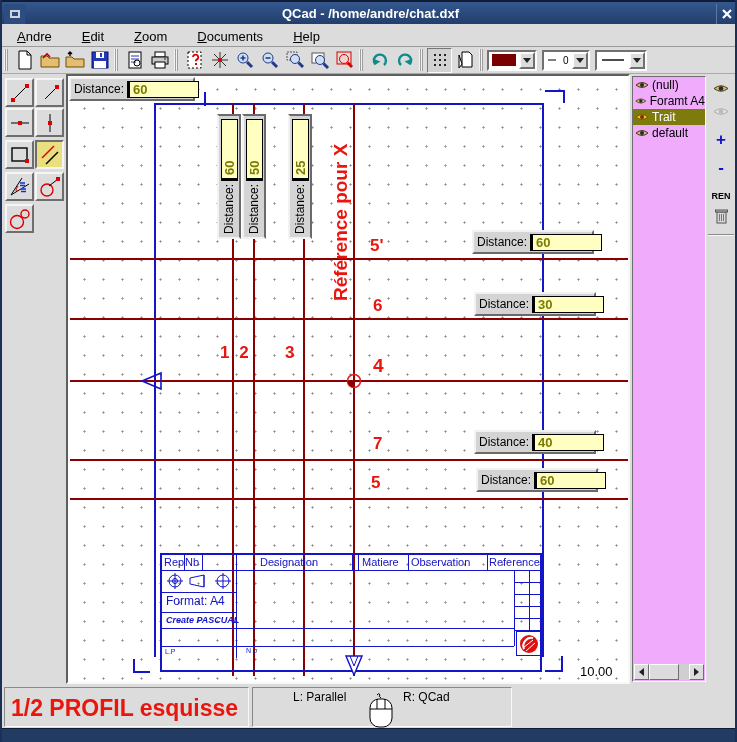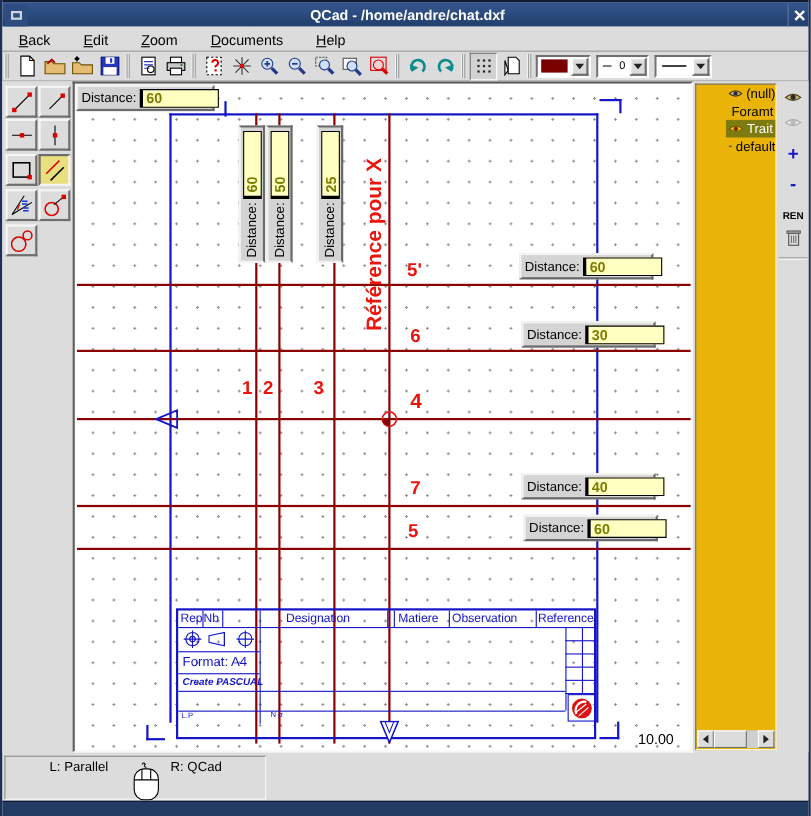--- a/index.html
+++ b/index.html
@@ -83,22 +83,22 @@
   .tbl-v{position:absolute;width:1px;background:#1414c8;}
   .tb .hdr{position:absolute;top:1px;font-size:11px;white-space:nowrap;}
   .tb .fmt{position:absolute;left:4px;top:39px;font-size:12px;}
   .tb .auth{position:absolute;left:4px;top:60px;font-size:9px;font-style:italic;font-weight:bold;}
   .tb .tiny{position:absolute;font-size:7px;}
   .logobox{position:absolute;left:354px;top:76px;width:26px;height:25px;border:1px solid #1414c8;
     display:flex;align-items:center;justify-content:center;}
 
   
   .laypanel{position:absolute;left:628px;top:74px;width:109px;height:610px;background:#dcdcdc;}
-  .llist{position:absolute;left:2px;top:2px;width:74px;height:606px;background:#eab308;
-    border:1px solid;border-color:#6e6e6e #fdfdfd #fdfdfd #6e6e6e;overflow:hidden;padding-left:27px;}
+  .llist{position:absolute;left:2px;top:2px;width:74px;height:606px;background:#f0abfc;
+    border:1px solid;border-color:#6e6e6e #fdfdfd #fdfdfd #6e6e6e;overflow:hidden;}
   .lrow{height:16px;display:flex;align-items:center;gap:3px;padding-left:2px;
     font-size:12px;white-space:nowrap;overflow:hidden;color:#000;}
   .lrow.sel{background:#7d7a0e;color:#fff;}
   .hscroll{position:absolute;left:1px;bottom:1px;width:70px;height:16px;background:#cfcfcf;
     display:flex;align-items:center;}
   .sbtn{width:15px;height:16px;background:#dcdcdc;border:1px solid;
     border-color:#fdfdfd #6e6e6e #6e6e6e #fdfdfd;display:flex;align-items:center;justify-content:center;}
   .sthumb{width:30px;height:16px;background:#dcdcdc;border:1px solid;
     border-color:#fdfdfd #6e6e6e #6e6e6e #fdfdfd;}
   .arr-left{width:0;height:0;border-top:4px solid transparent;border-bottom:4px solid transparent;
@@ -108,21 +108,21 @@
   .stripbtn{position:absolute;left:79px;width:24px;height:20px;
     display:flex;align-items:center;justify-content:center;}
   .bluetxt{color:#1414c8;font-weight:bold;font-size:17px;}
   .rentxt{font-size:9px;font-weight:bold;color:#000;}
   .strip-groove{position:absolute;left:78px;width:26px;height:2px;
     border-top:1px solid #8a8a8a;border-bottom:1px solid #f8f8f8;}
 
   
   .statusbar{position:absolute;left:0;top:686px;width:737px;height:42px;display:flex;gap:3px;padding:1px 2px;}
   .spanel{height:40px;border:1px solid;border-color:#8a8a8a #f8f8f8 #f8f8f8 #8a8a8a;position:relative;}
-  .s1{width:245px;} .s2{width:238px;} .s3{flex:1;}
+  .s1{width:245px;} .s2{width:260px;} .s3{flex:1;}
   .bigred{position:absolute;left:6px;top:7px;color:#ea150d;font-weight:bold;font-size:23px;white-space:nowrap;}
   .stext{position:absolute;top:2px;font-size:12px;color:#000;white-space:nowrap;}
   .hint{position:absolute;left:4px;top:2px;font-size:12px;color:#000;}
   .bottomstrip{position:absolute;left:0;top:728px;width:737px;height:14px;background:#223b63;
     border-top:1px solid #101c33;}
 </style>
 </head>
 <body>
 
 <div class="win">
@@ -133,21 +133,21 @@
     </div>
     <div class="title-text">QCad - /home/andre/chat.dxf</div>
     <div class="close-btn">
       <svg width="12" height="12" viewBox="0 0 12 12">
         <path d="M2 2 L10 10 M10 2 L2 10" stroke="#fff" stroke-width="2.2"></path>
       </svg>
     </div>
   </div>
 
   <div class="menubar">
-    <span class="menu-item">Back</span>
+    <span class="menu-item">Andre</span>
     <span class="menu-item">Edit</span>
     <span class="menu-item">Zoom</span>
     <span class="menu-item">Documents</span>
     <span class="menu-item">Help</span>
   </div>
 
   <div class="toolbar">
     <div class="tsep"></div>
 
     <div class="tbtn">
@@ -588,20 +588,23 @@
       <svg width="15" height="16" viewBox="0 0 15 16">
         <rect x="3" y="4" width="9" height="11" fill="#d8d8d8" stroke="#555"></rect>
         <rect x="1.5" y="2" width="12" height="2" fill="#bbb" stroke="#555"></rect>
         <path d="M5.5 6 v7 M7.5 6 v7 M9.5 6 v7" stroke="#777"></path>
         </svg>
     </div>
     <div class="strip-groove" style="top:160px;"></div>
   </div>
 
   <div class="statusbar">
+    <div class="spanel s1">
+      <div class="bigred">1/2 PROFIL  esquisse</div>
+    </div>
     <div class="spanel s2">
       <span class="stext" style="left:40px;">L: Parallel</span>
       <span class="stext" style="left:150px;">R: QCad</span>
       <svg class="abs" style="left:113px;top:5px;" width="30" height="36" viewBox="0 0 30 36">
         <path d="M11 2 q2 -3 3 0 q-2 1 1 3" fill="none" stroke="#000"></path>
         <rect x="4" y="6" width="22" height="28" rx="9" fill="#fff" stroke="#000"></rect>
         <line x1="4" y1="16" x2="26" y2="16" stroke="#000"></line>
         <line x1="11" y1="6" x2="11" y2="16" stroke="#000"></line>
         <line x1="19" y1="6" x2="19" y2="16" stroke="#000"></line>
       </svg>

